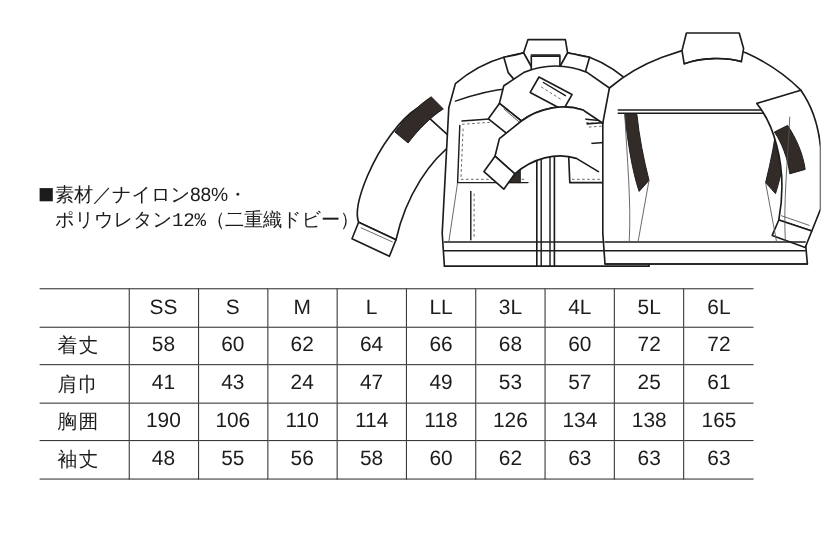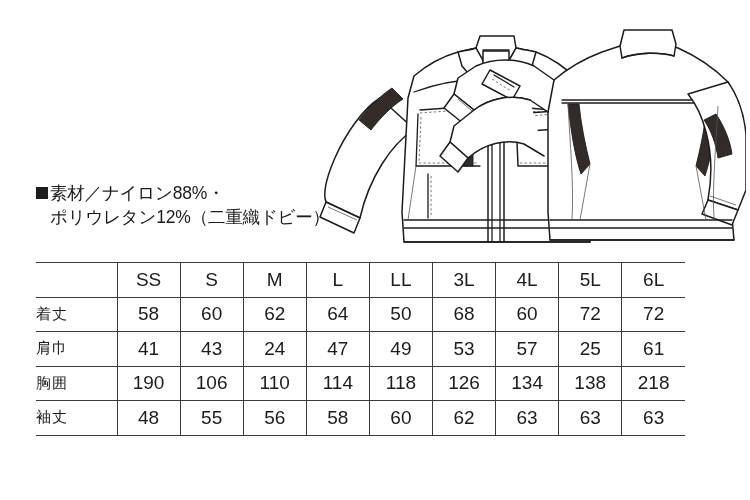--- a/index.html
+++ b/index.html
@@ -23,39 +23,39 @@
     top: 14px;
     width: 478px;
     height: 248px;
   }
   #illustration svg { display: block; width: 100%; height: 100%; }
 
   
   #spec-text {
     position: absolute;
     left: 36px;
-    top: 181px;
+    top: 165px;
     width: 420px;
     font-size: 17.5px;
     line-height: 24px;
     letter-spacing: -0.2px;
     color: #1c1c1c;
     white-space: nowrap;
   }
   .spec-line { display: block; height: 24px; }
   .bullet-sq {
     display: inline-block;
     width: 12px;
     height: 12px;
     background: #1c1c1c;
     margin-right: 2px;
     position: relative;
     top: 0px;
   }
-  .indent { padding-left: 14px; }
+  .indent { padding-left: 14px; font-family: Liberation Mono, monospace; }
 
   
   #size-table {
     position: absolute;
     left: 36px;
     top: 262px;
     width: 649px;
     border-collapse: collapse;
     table-layout: fixed;
     font-size: 19px;
@@ -72,23 +72,23 @@
     font-weight: normal;
     border-bottom: 1.6px solid #3a3a3a;
     border-right: 1.6px solid #3a3a3a;
   }
   #size-table td:last-child,
   #size-table th:last-child { border-right: none; }
   #size-table thead th {
     border-top: 1.6px solid #3a3a3a;
   }
   #size-table .rowlabel {
-    text-align: left;
+    text-align: center;
     padding-right: 10px;
-    font-size: 15px;
+    font-size: 18px;
     letter-spacing: 1px;
   }
   #size-table thead th.corner { border-right: 1.6px solid #3a3a3a; }
 </style>
 </head>
 <body>
 
 <div id="illustration">
   <svg viewBox="0 0 478 248" xmlns="http://www.w3.org/2000/svg">
     <defs>
@@ -256,21 +256,21 @@
       <th>6L</th>
     </tr>
   </thead>
   <tbody>
     <tr>
       <td class="rowlabel">着丈</td>
       <td>58</td>
       <td>60</td>
       <td>62</td>
       <td>64</td>
-      <td>50</td>
+      <td>66</td>
       <td>68</td>
       <td>60</td>
       <td>72</td>
       <td>72</td>
     </tr>
     <tr>
       <td class="rowlabel">肩巾</td>
       <td>41</td>
       <td>43</td>
       <td>24</td>
@@ -284,21 +284,21 @@
     <tr>
       <td class="rowlabel">胸囲</td>
       <td>190</td>
       <td>106</td>
       <td>110</td>
       <td>114</td>
       <td>118</td>
       <td>126</td>
       <td>134</td>
       <td>138</td>
-      <td>218</td>
+      <td>165</td>
     </tr>
     <tr>
       <td class="rowlabel">袖丈</td>
       <td>48</td>
       <td>55</td>
       <td>56</td>
       <td>58</td>
       <td>60</td>
       <td>62</td>
       <td>63</td>

